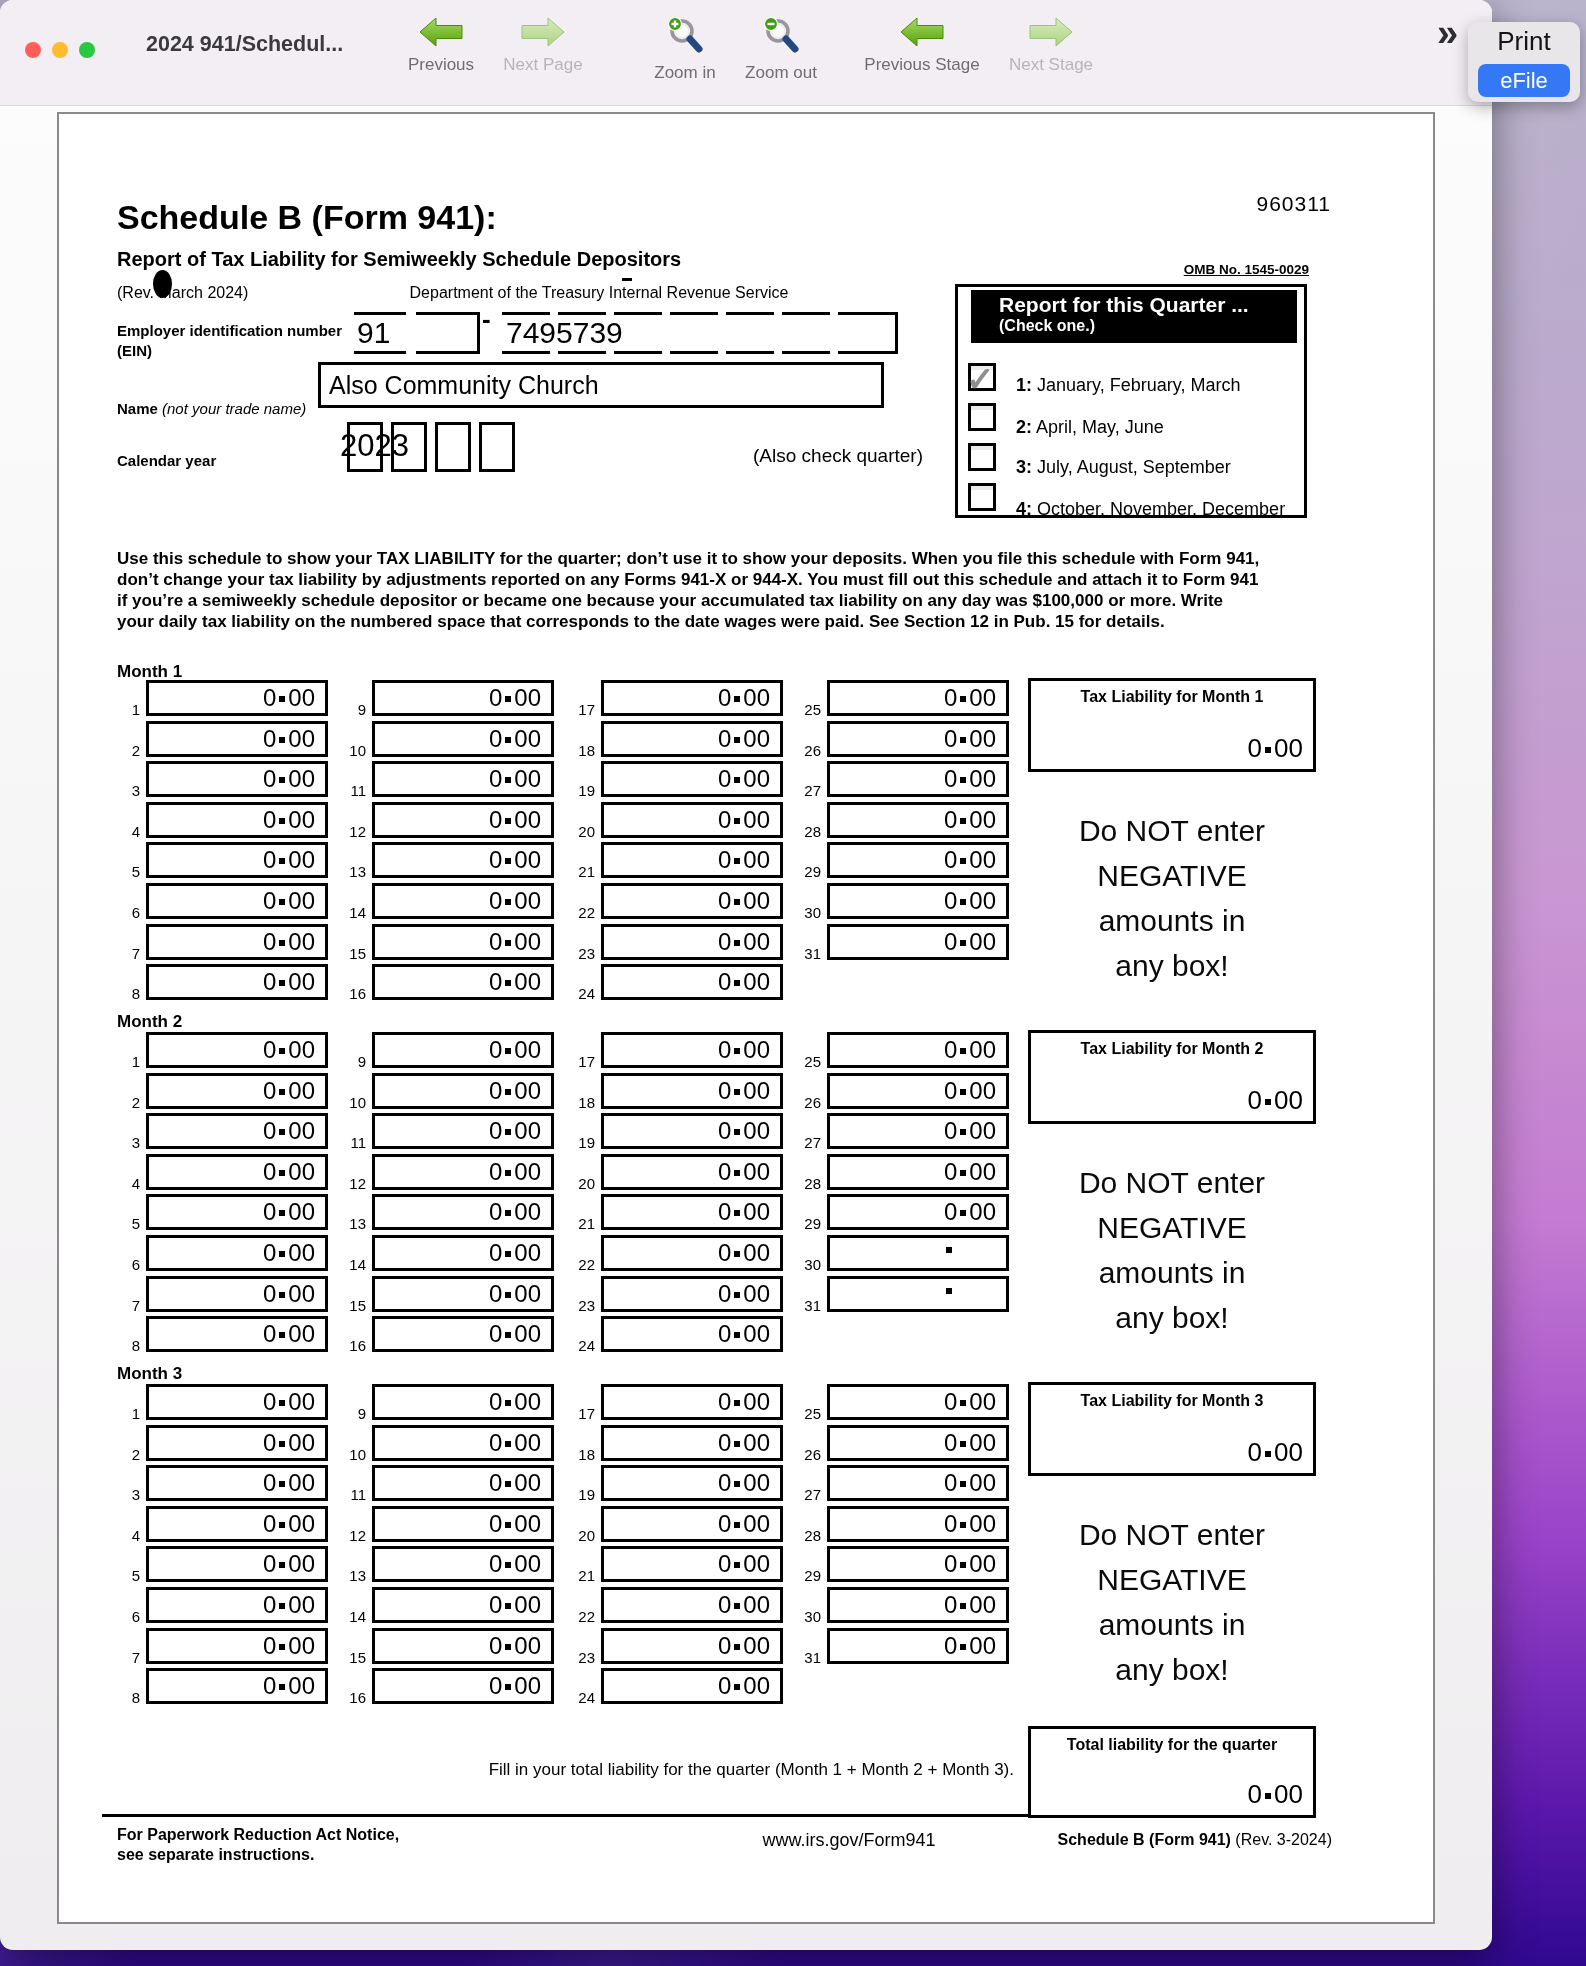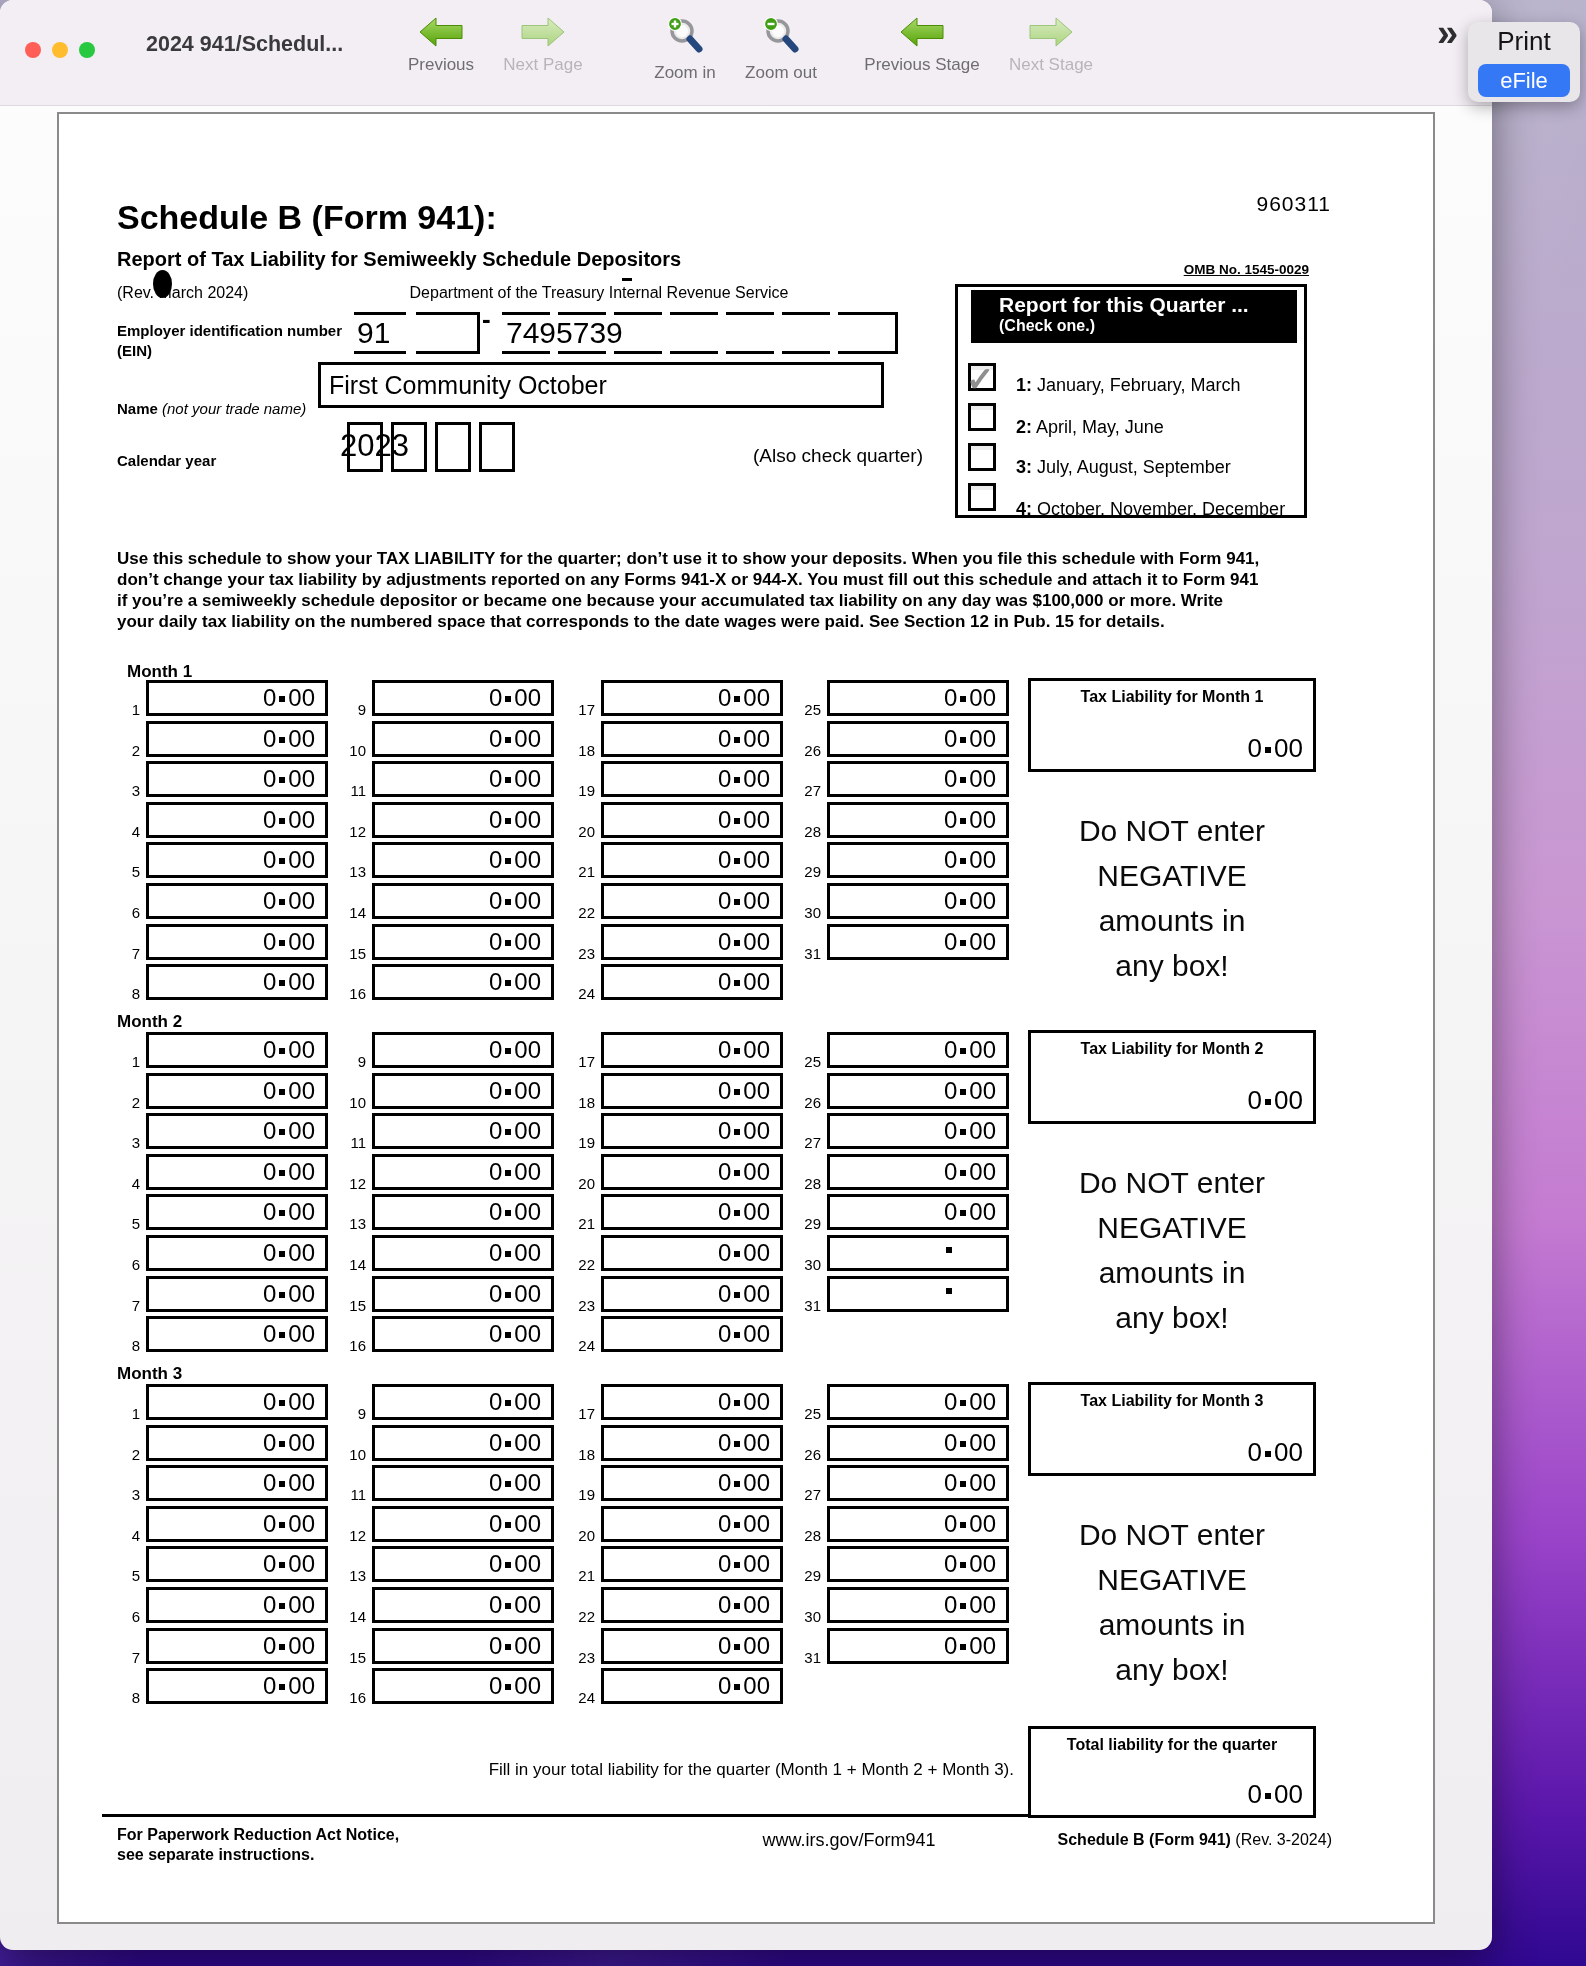--- a/index.html
+++ b/index.html
@@ -165,21 +165,21 @@
         <div class="comb-cell g2" style="left:555px"></div>
         <div class="comb-cell g2" style="left:611px"></div>
         <div class="comb-cell g2" style="left:667px"></div>
         <div class="comb-cell g2" style="left:723px"></div>
         <div class="comb-cell g2" style="left:779px"></div>
         <div class="comb-bracket" style="left:827px"></div>
         <div class="abs ein-val" style="left:298px">91</div>
         <div class="abs ein-val" style="left:447px">7495739</div>
 
         <div class="abs name-label"><b>Name</b> <i>(not your trade name)</i></div>
-        <div class="abs name-box">First Community October</div>
+        <div class="abs name-box">Also Community Church</div>
 
         <div class="abs cal-label">Calendar year</div>
         <div class="cal-box" style="left:288px"></div>
         <div class="cal-box" style="left:332px"></div>
         <div class="cal-box" style="left:376px"></div>
         <div class="cal-box" style="left:420px"></div>
         <div class="abs cal-value">2023</div>
         <div class="abs also-check">(Also check quarter)</div>
 
         <div class="abs quarter-box">
@@ -200,21 +200,21 @@
             </div>
         </div>
 
         <div class="abs instr">
           <div>Use this schedule to show your TAX LIABILITY for the quarter; don’t use it to show your deposits. When you file this schedule with Form 941,</div>
           <div>don’t change your tax liability by adjustments reported on any Forms 941-X or 944-X. You must fill out this schedule and attach it to Form 941</div>
           <div>if you’re a semiweekly schedule depositor or became one because your accumulated tax liability on any day was $100,000 or more. Write</div>
           <div>your daily tax liability on the numbered space that corresponds to the date wages were paid. See Section 12 in Pub. 15 for details.</div>
         </div>
 
-        <div class="abs month-label" style="left:68px; top:548px">Month 1</div>
+        <div class="abs month-label" style="left:58px; top:548px">Month 1</div>
         <div class="abs month-label" style="left:58px; top:898px">Month 2</div>
         <div class="abs month-label" style="left:58px; top:1250px">Month 3</div>
         <div></div>
 
         <div class="tax-box" style="top:564px">
           <div class="t-label">Tax Liability for Month 1</div>
           <div class="t-val">0<span class="dec-dot"></span>00</div>
         </div>
         <div class="tax-box" style="top:916px">
           <div class="t-label">Tax Liability for Month 2</div>

